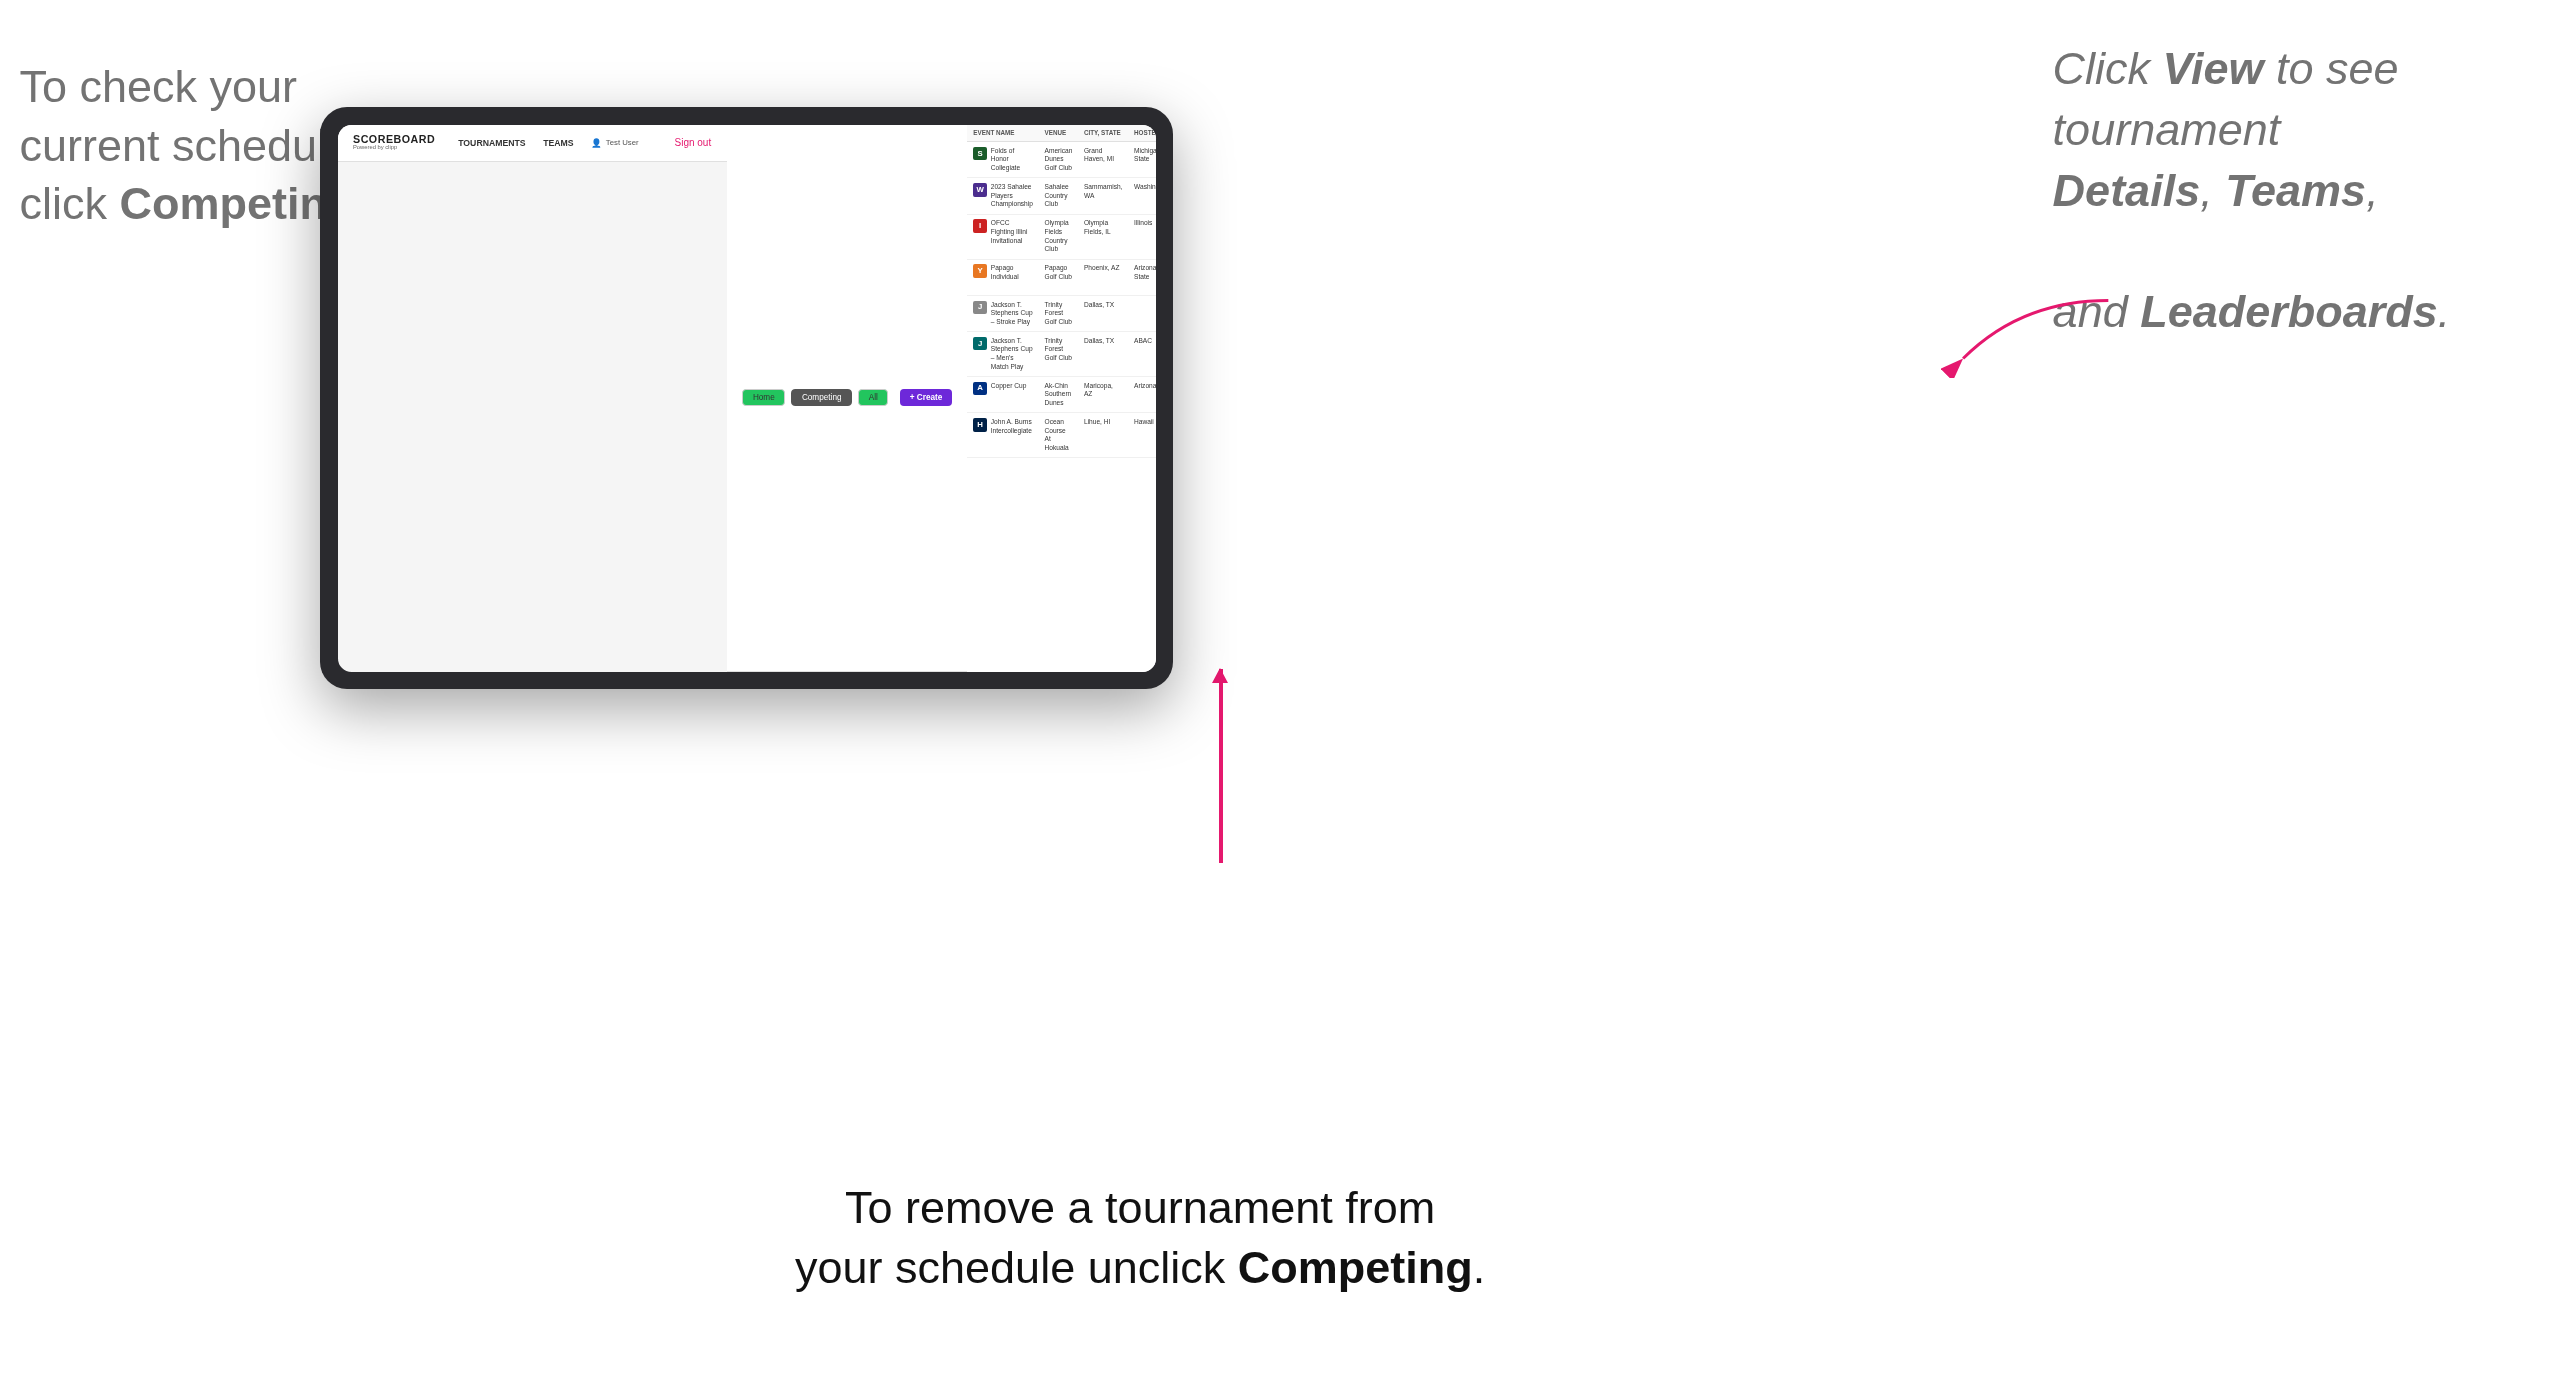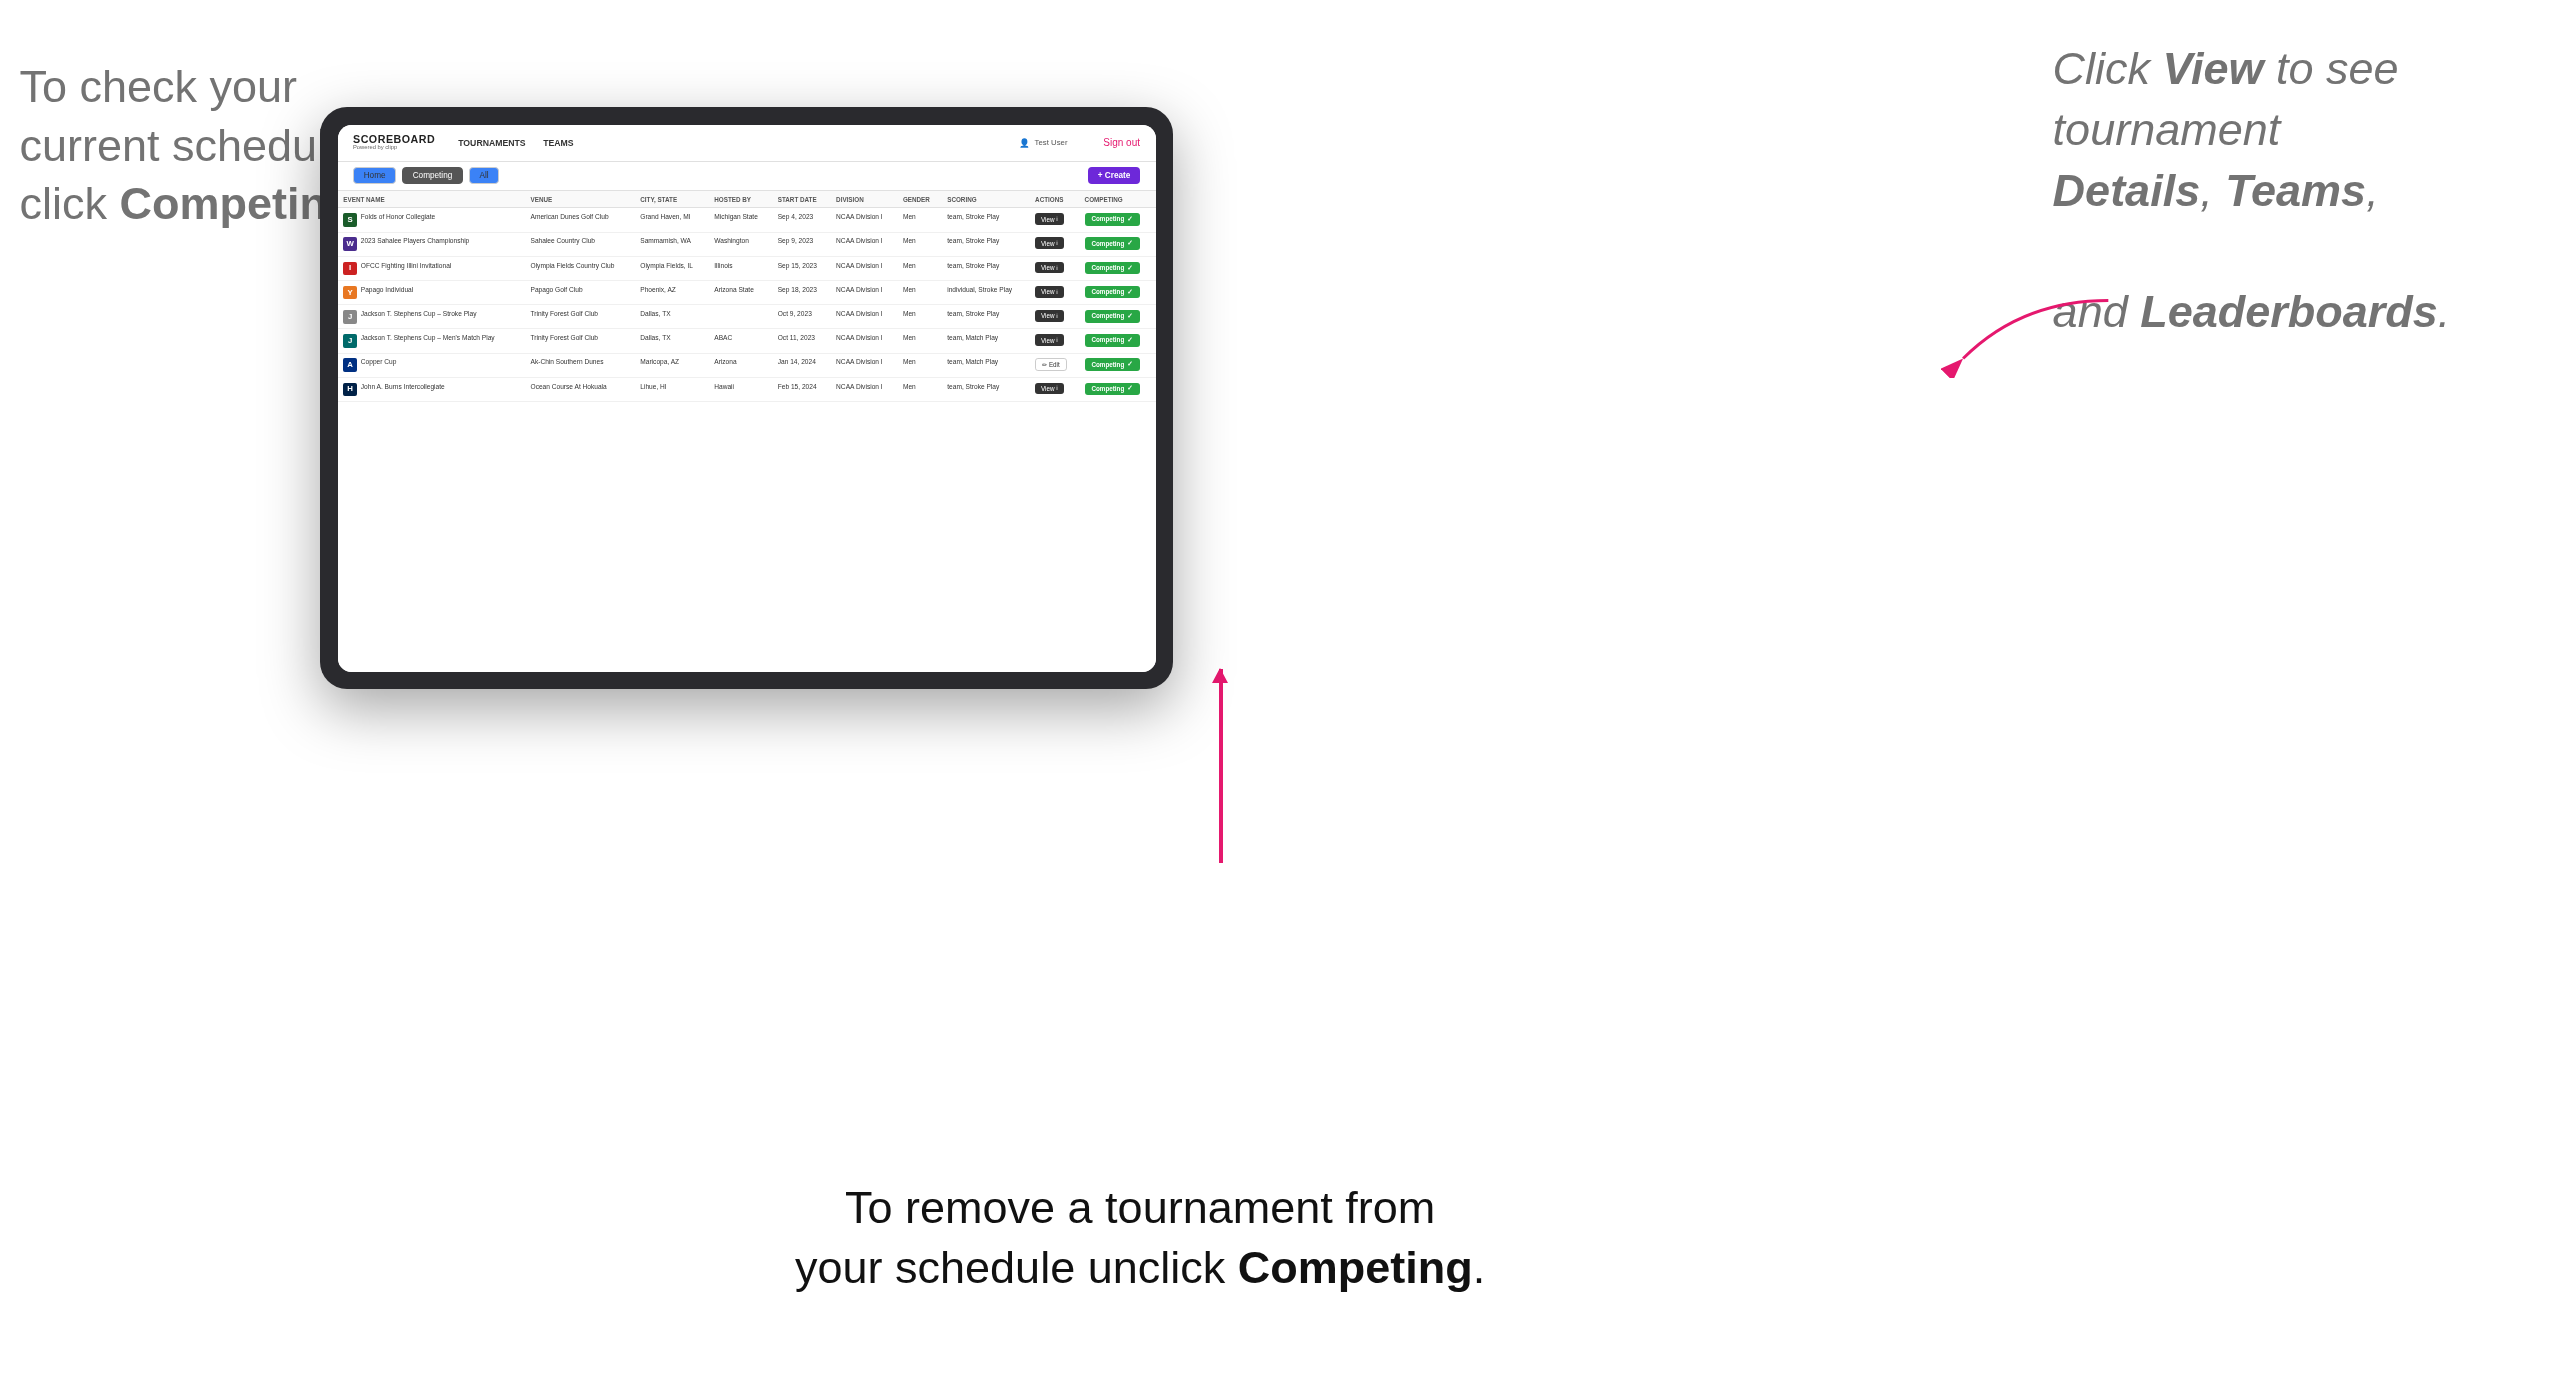--- a/index.html
+++ b/index.html
@@ -61,21 +61,21 @@
       padding: 17.5px;
       box-shadow: 0 19.4px 58px rgba(0,0,0,0.35);
     }
     .tablet-screen {
       width: 100%;
       height: 100%;
       background: #f5f5f5;
       border-radius: 13.6px;
       overflow: hidden;
       display: flex;
-      flex-direction: column;
+      flex-direction: row;
     }
 
     
     .navbar {
       background: #ffffff;
       border-bottom: 1px solid #e0e0e0;
       padding: 0 15.5px;
       display: flex;
       align-items: center;
       height: 37px;
@@ -127,21 +127,21 @@
       display: flex;
       align-items: center;
       gap: 5.8px;
       flex-shrink: 0;
     }
     .tab-btn {
       font-size: 8.2px;
       padding: 2.9px 9.7px;
       border-radius: 3.9px;
       border: 1px solid #ccc;
-      background: #3b82f6;
+      background: #22c55e;
       cursor: pointer;
       color: #333;
     }
     .tab-btn.active {
       background: #555;
       color: #fff;
       border-color: #555;
     }
     .tabs-spacer { flex: 1; }
     .create-btn {

